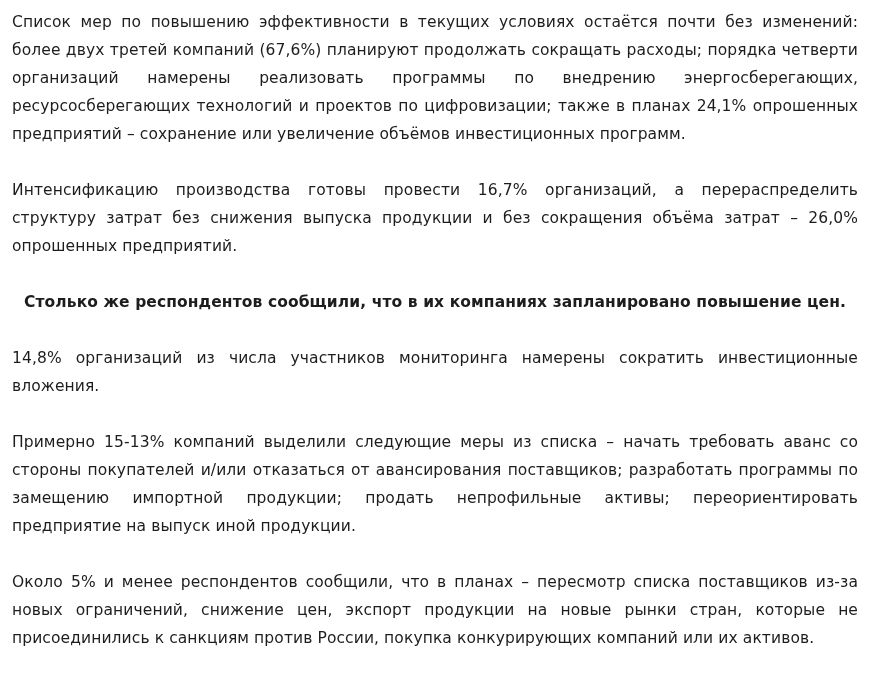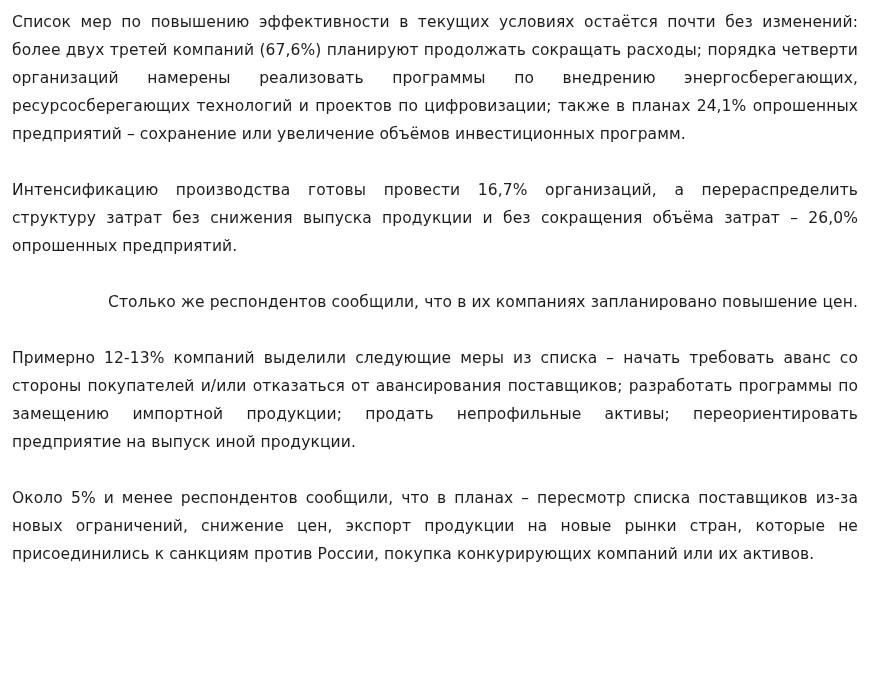--- a/index.html
+++ b/index.html
@@ -27,25 +27,27 @@
     text-align: justify;
     text-justify: inter-word;
     margin: 0 0 28px 0;
     letter-spacing: 0.1px;
     -webkit-font-smoothing: antialiased;
   }
   .para:last-child {
     margin-bottom: 0;
   }
   .para.p-short {
-    text-align: right;
+    text-align: center;
+    font-weight: bold;
   }
 </style>
 </head>
 <body>
 
 <div class="page">
   <p class="para">Список мер по повышению эффективности в текущих условиях остаётся почти без изменений: более двух третей компаний (67,6%) планируют продолжать сокращать расходы; порядка четверти организаций намерены реализовать программы по внедрению энергосберегающих, ресурсосберегающих технологий и проектов по цифровизации; также в планах 24,1% опрошенных предприятий – сохранение или увеличение объёмов инвестиционных программ.</p>
   <p class="para">Интенсификацию производства готовы провести 16,7% организаций, а перераспределить структуру затрат без снижения выпуска продукции и без сокращения объёма затрат – 26,0% опрошенных предприятий.</p>
   <p class="para p-short">Столько же респондентов сообщили, что в их компаниях запланировано повышение цен.</p>
-  <p class="para">Примерно 12-13% компаний выделили следующие меры из списка – начать требовать аванс со стороны покупателей и/или отказаться от авансирования поставщиков; разработать программы по замещению импортной продукции; продать непрофильные активы; переориентировать предприятие на выпуск иной продукции.</p>
+  <p class="para">14,8% организаций из числа участников мониторинга намерены сократить инвестиционные вложения.</p>
+  <p class="para">Примерно 15-13% компаний выделили следующие меры из списка – начать требовать аванс со стороны покупателей и/или отказаться от авансирования поставщиков; разработать программы по замещению импортной продукции; продать непрофильные активы; переориентировать предприятие на выпуск иной продукции.</p>
   <p class="para">Около 5% и менее респондентов сообщили, что в планах – пересмотр списка поставщиков из-за новых ограничений, снижение цен, экспорт продукции на новые рынки стран, которые не присоединились к санкциям против России, покупка конкурирующих компаний или их активов.</p>
 </div>
 
 </body></html>

